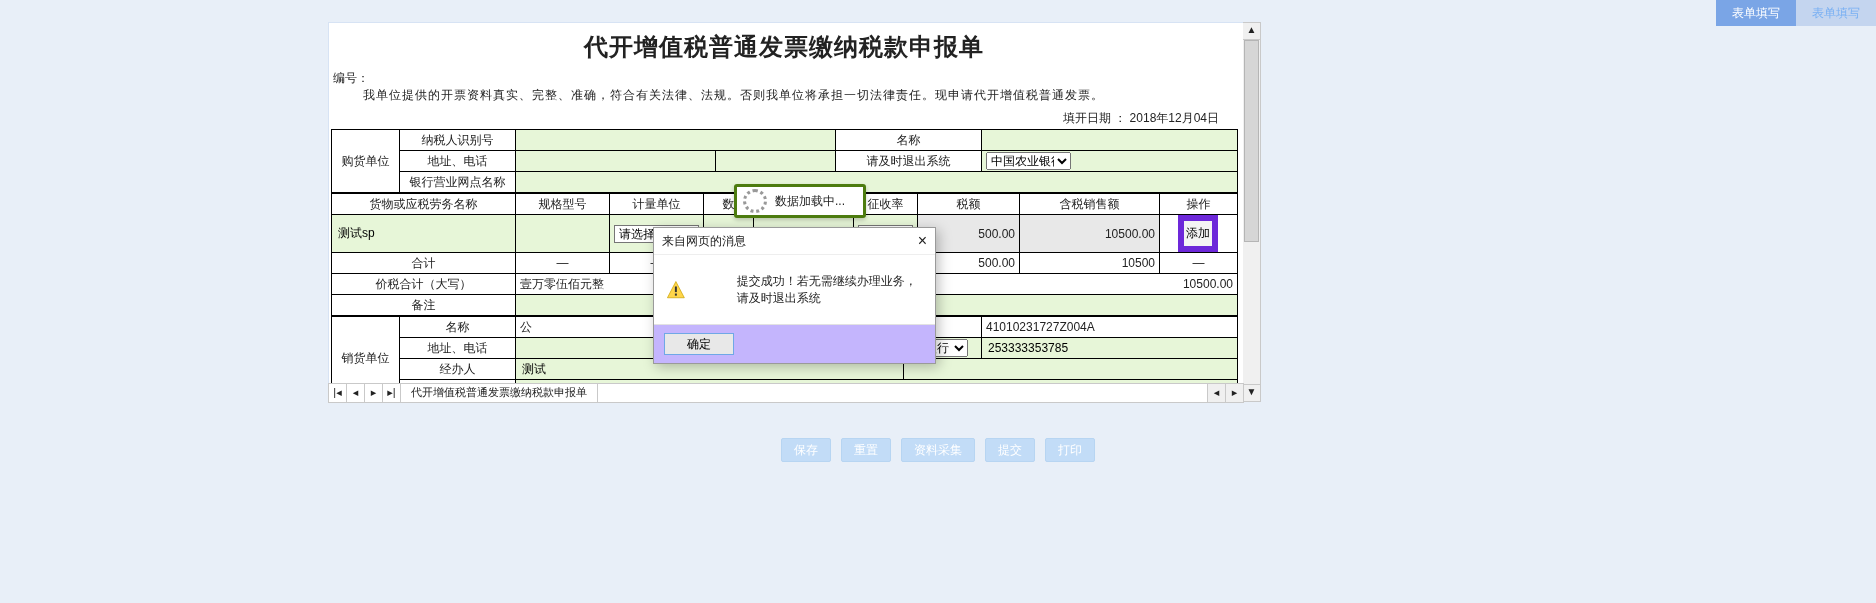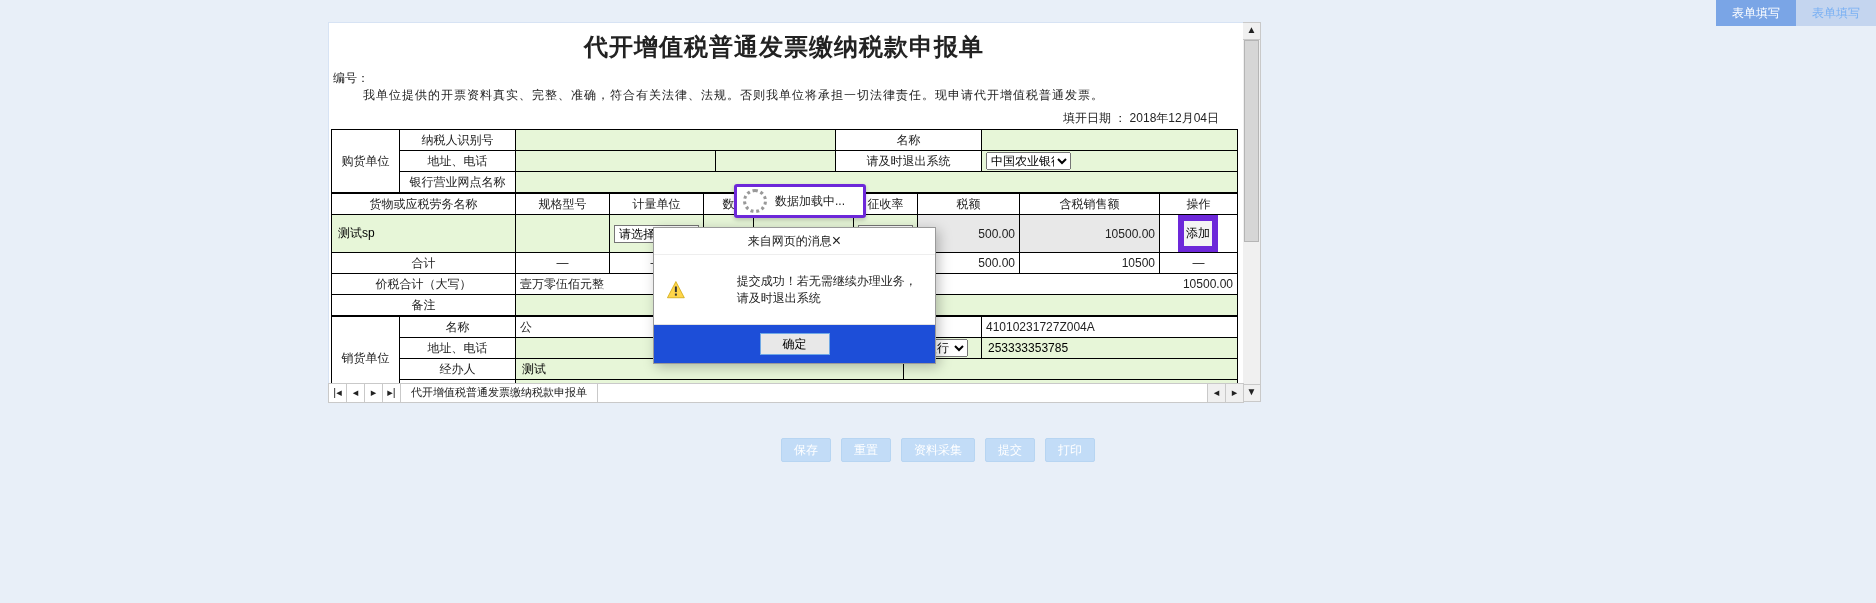--- a/index.html
+++ b/index.html
@@ -160,21 +160,21 @@
     background: #c2dcf7; color: #fff; border: 1px solid #b7d5f2;
     font-size: 12px; cursor: pointer; border-radius: 2px;
   }
 
   
   .loading-toast {
     position: absolute;
     left: 734px; top: 184px;
     width: 114px; height: 28px;
     background: #fff;
-    border: 3px solid #6d28d9;
+    border: 3px solid #4d7c0f;
     border-radius: 3px;
     display: flex; align-items: center; padding: 0 6px;
     box-shadow: 0 2px 4px rgba(0,0,0,0.2);
     z-index: 50;
   }
   .spinner {
     width: 18px; height: 18px; border: 3px dotted #999; border-radius: 50%;
     margin-right: 8px;
   }
 
@@ -185,31 +185,31 @@
     width: 281px; height: 135px;
     background: #fff;
     border: 1px solid #9a9a9a;
     box-shadow: 3px 3px 12px rgba(0,0,0,0.25);
     z-index: 60;
     display: flex; flex-direction: column;
     font-size: 12px;
   }
   .dialog .titlebar {
     height: 26px; line-height: 26px; padding: 0 8px;
-    display: flex; justify-content: center; align-items: center;
+    display: flex; justify-content: space-between; align-items: center;
     background: #fff; border-bottom: 1px solid #eee;
   }
   .dialog .close { font-size: 16px; cursor: pointer; line-height: 16px; font-family: Arial, sans-serif; }
   .dialog .body {
     flex: 1; display: flex; align-items: center; padding: 0 12px; gap: 39px;
   }
   .warn-icon { margin-right: 12px; }
   .dialog .footer {
-    height: 38px; background: #1d4ed8; border-top: 1px solid #e2e2e2;
-    display: flex; justify-content: center; align-items: center; padding: 0 10px;
+    height: 38px; background: #c4b5fd; border-top: 1px solid #e2e2e2;
+    display: flex; justify-content: flex-start; align-items: center; padding: 0 10px;
   }
   .dialog .footer button {
     min-width: 70px; height: 22px; font-size: 12px;
     background: #e8e8e8; border: 1px solid #6fa8e6; cursor: pointer;
   }
 
   .sel-bank { width: 85px; height: 18px; font-size: 12px; }
 </style>
 </head>
 <body>

